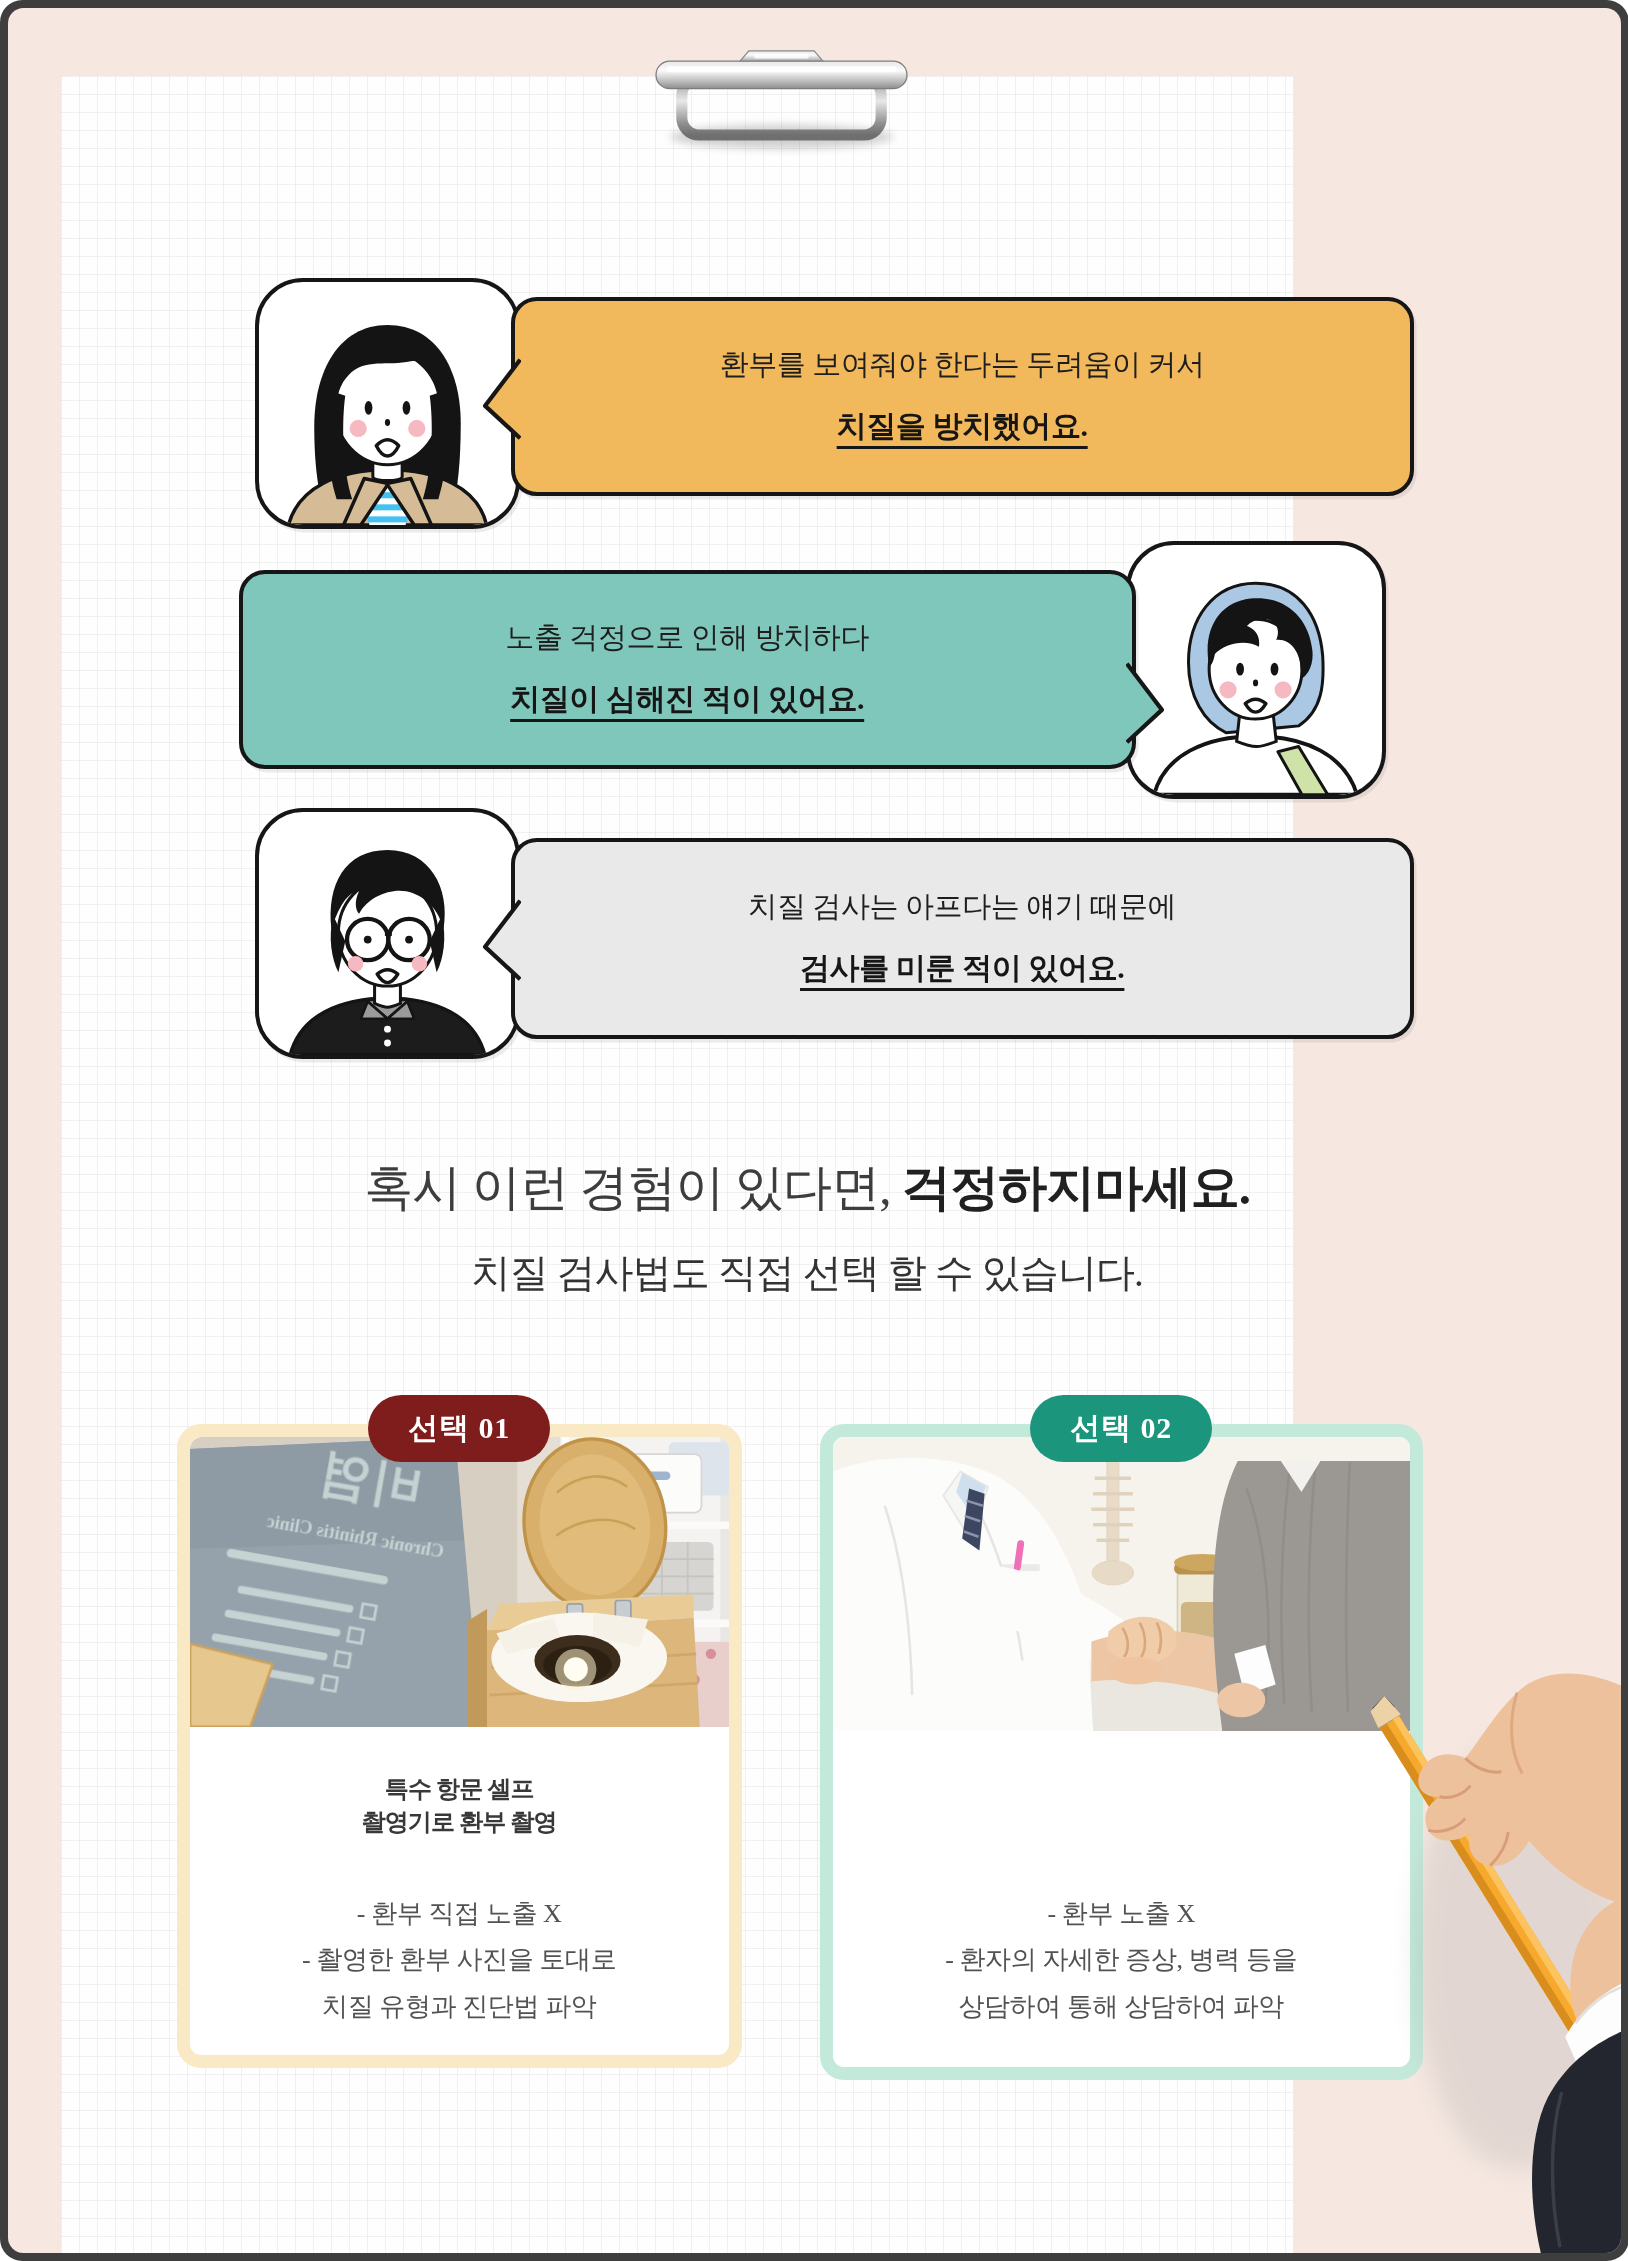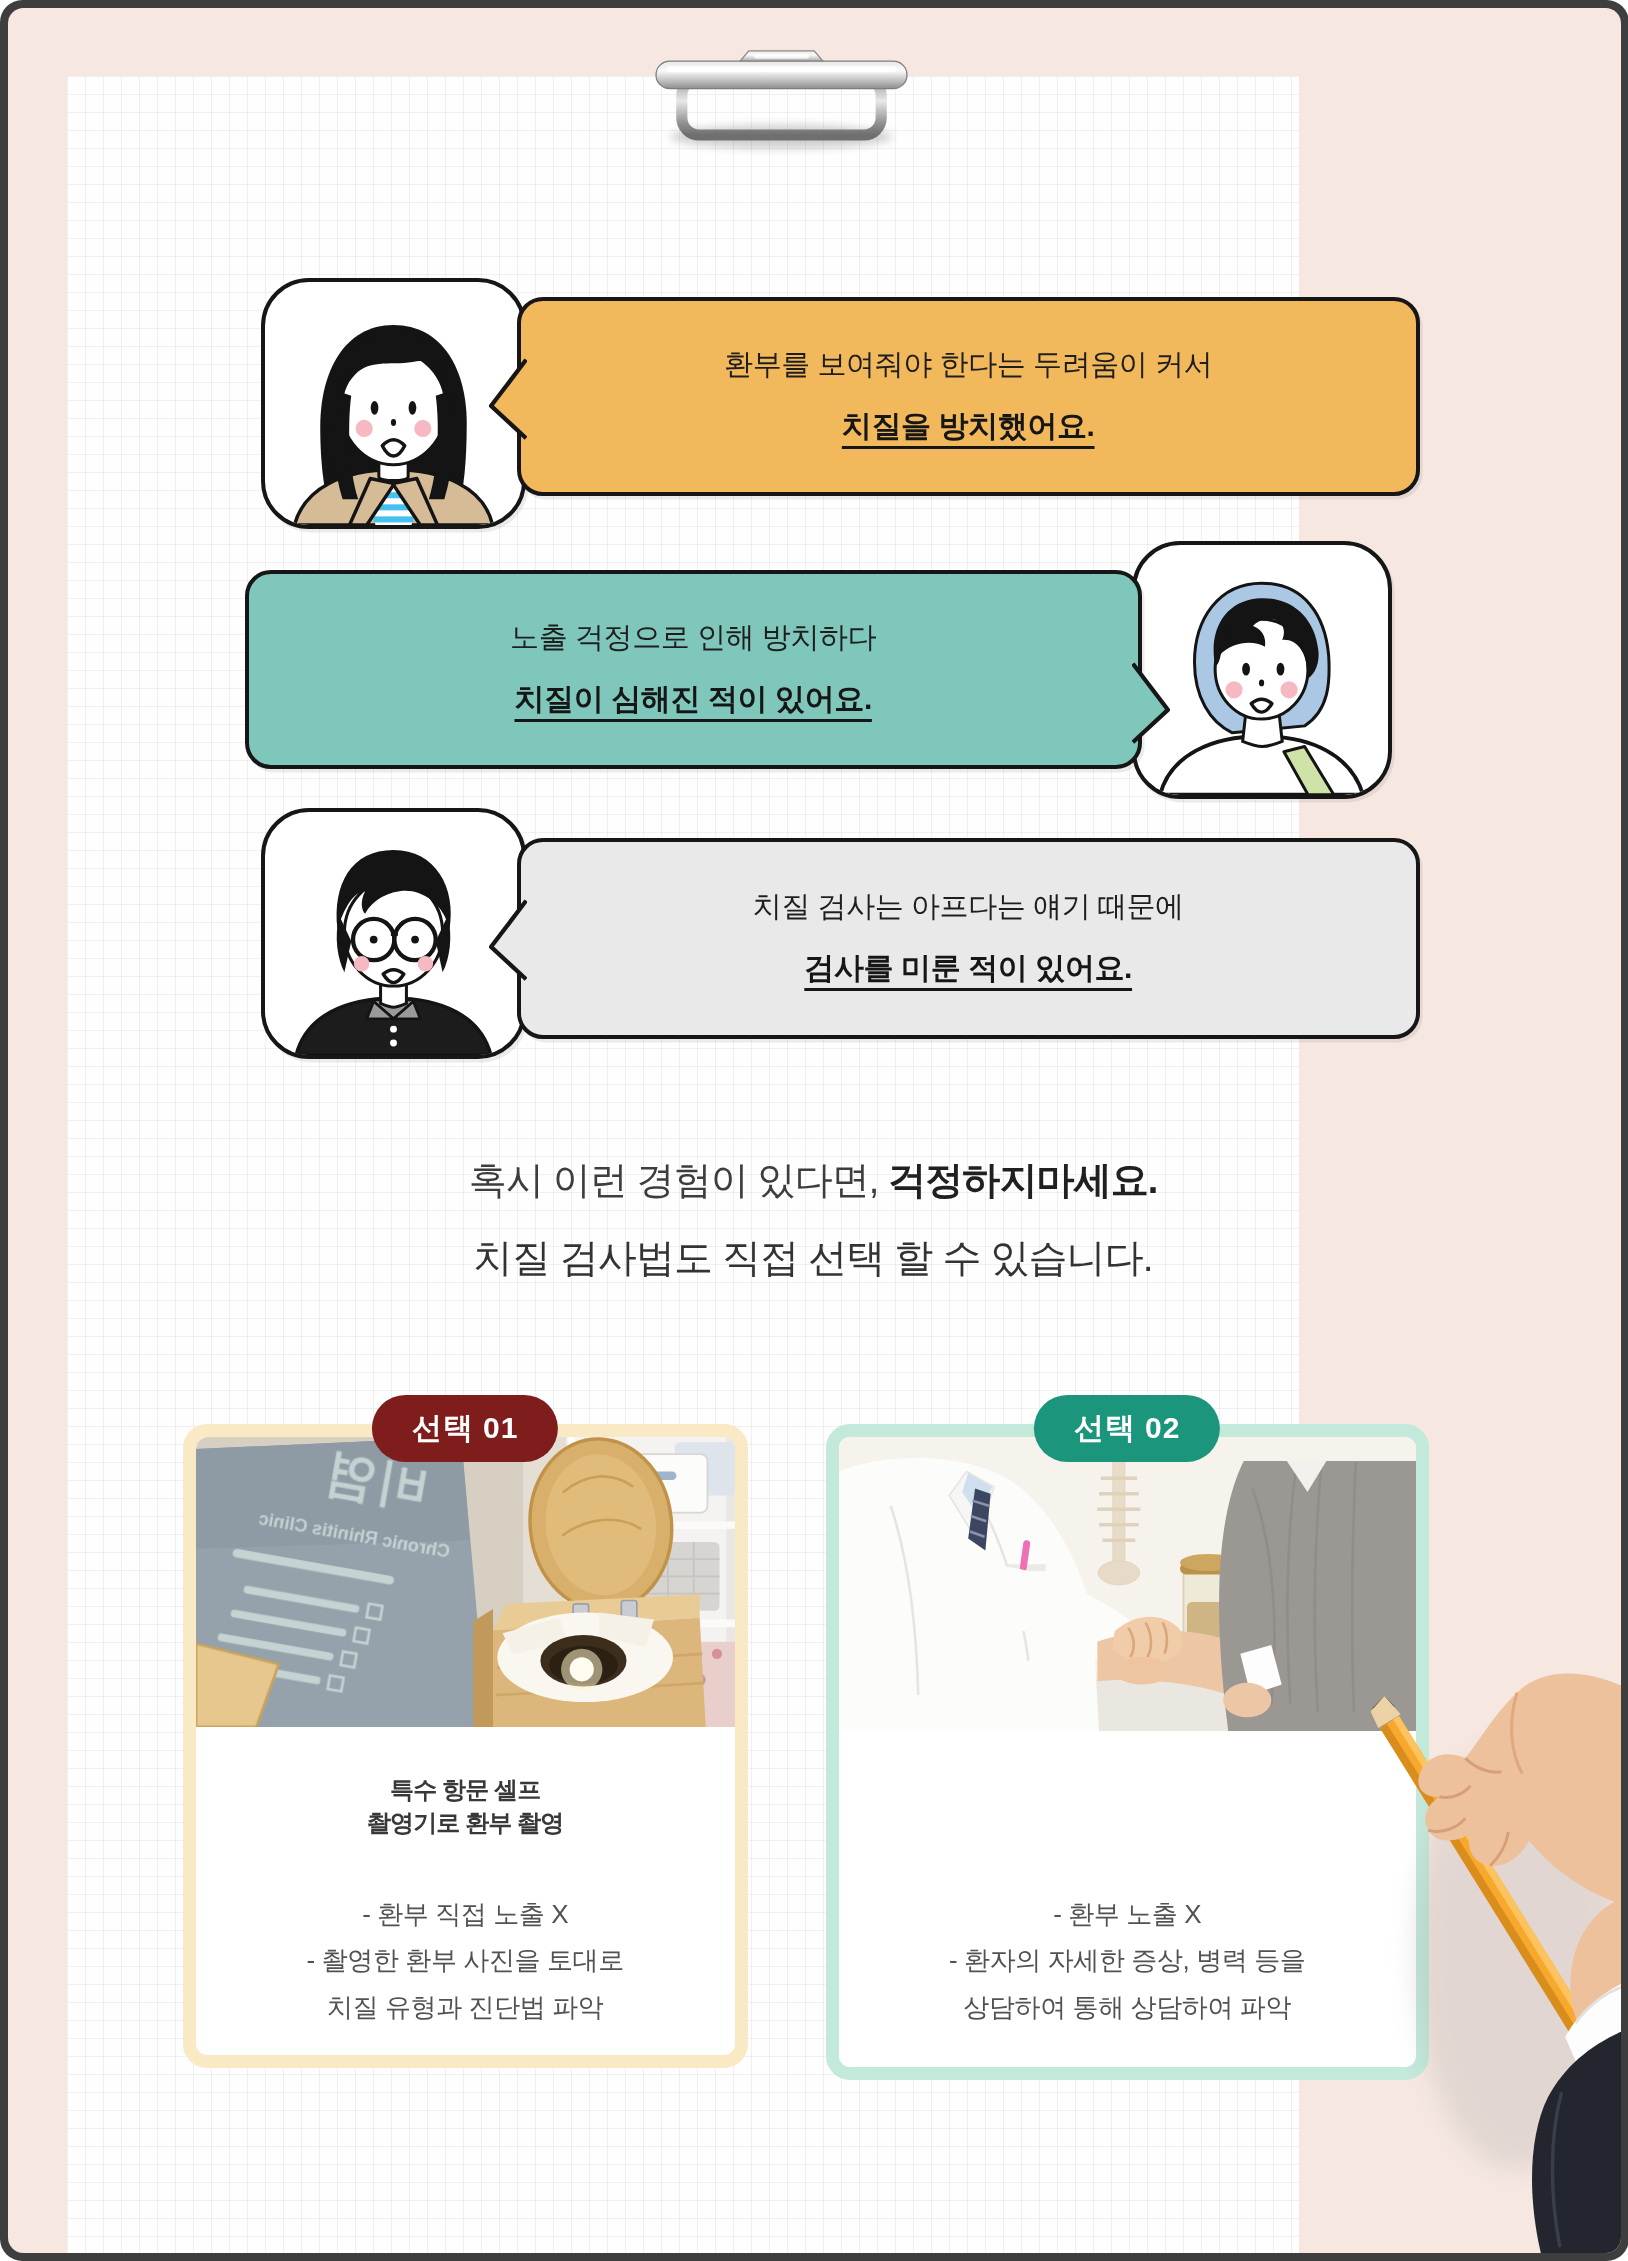--- a/index.html
+++ b/index.html
@@ -4,26 +4,27 @@
 <style>
   html,body{margin:0;padding:0;}
   body{
     width:1629px;height:2261px;position:relative;background:#ffffff;
     font-family:"Liberation Sans","DejaVu Sans",sans-serif;
     -webkit-font-smoothing:antialiased;
   }
   .frame-bg{position:absolute;inset:0;background:#3e3e3e;border-radius:22.4px;}
   .mat{position:absolute;inset:7.7px;background:#f6e8e1;border-radius:15.5px;overflow:hidden;}
   .paper{
-    position:absolute;left:59px;top:68px;width:1232px;height:2178px;
+    position:absolute;left:53px;top:68px;width:1232px;height:2178px;
     background-color:#fefefe;
     background-image:
       linear-gradient(rgba(170,170,175,.16) 0.9px, transparent 0.9px),
       linear-gradient(90deg, rgba(170,170,175,.16) 0.9px, transparent 0.9px);
     background-size:18px 18px;
+    font-family:Liberation Serif, serif;
   }
   .clip-svg{position:absolute;left:636px;top:27px;width:275px;height:121px;z-index:6;}
 
   
   .avatar{
     position:absolute;background:#fff;border:4.3px solid #161616;border-radius:48px;
     overflow:hidden;z-index:1;box-shadow:2.6px 3.4px 0 rgba(70,70,70,.10);
   }
   .av1{left:194px;top:202px;width:257px;height:243px;}
   .av2{left:1065px;top:465px;width:252px;height:250px;}
@@ -44,21 +45,21 @@
     font-size:30px;font-weight:800;color:#161616;margin-top:20.7px;letter-spacing:-0.4px;
     text-decoration:underline;text-decoration-thickness:2.6px;text-underline-offset:9.5px;
   }
   .tail{position:absolute;width:41px;height:90px;z-index:-1;}
   .tail.left{left:-35px;top:53px;}
   .tail.right{right:-35px;top:84px;}
   .bubble{z-index:2;} .bubble .tail{z-index:3;}
 
   
   .heading{position:absolute;left:0;width:1493px;top:1079px;text-align:center;z-index:2;}
-  .heading .h1{font-size:38px;font-weight:400;color:#3d3d3d;letter-spacing:-0.9px;}
+  .heading .h1{font-size:49px;font-weight:400;color:#3d3d3d;letter-spacing:-0.9px;}
   .heading .h1 .em{font-weight:800;color:#202020;}
   .heading .h2{font-size:39px;font-weight:500;color:#333;margin-top:25px;letter-spacing:-0.9px;}
 
   
   .card{position:absolute;border-radius:24px;z-index:2;box-sizing:border-box;}
   .card1{left:116px;top:1348px;width:565px;height:644px;border:13px solid #f9e9c5;background:#fff;}
   .card2{left:759px;top:1348px;width:603px;height:656px;border:13px solid #c3e9da;background:#fff;}
   .badge{
     position:absolute;top:-42px;left:50%;transform:translateX(-50%);
     color:#fff;font-size:30px;font-weight:700;letter-spacing:0.9px;

